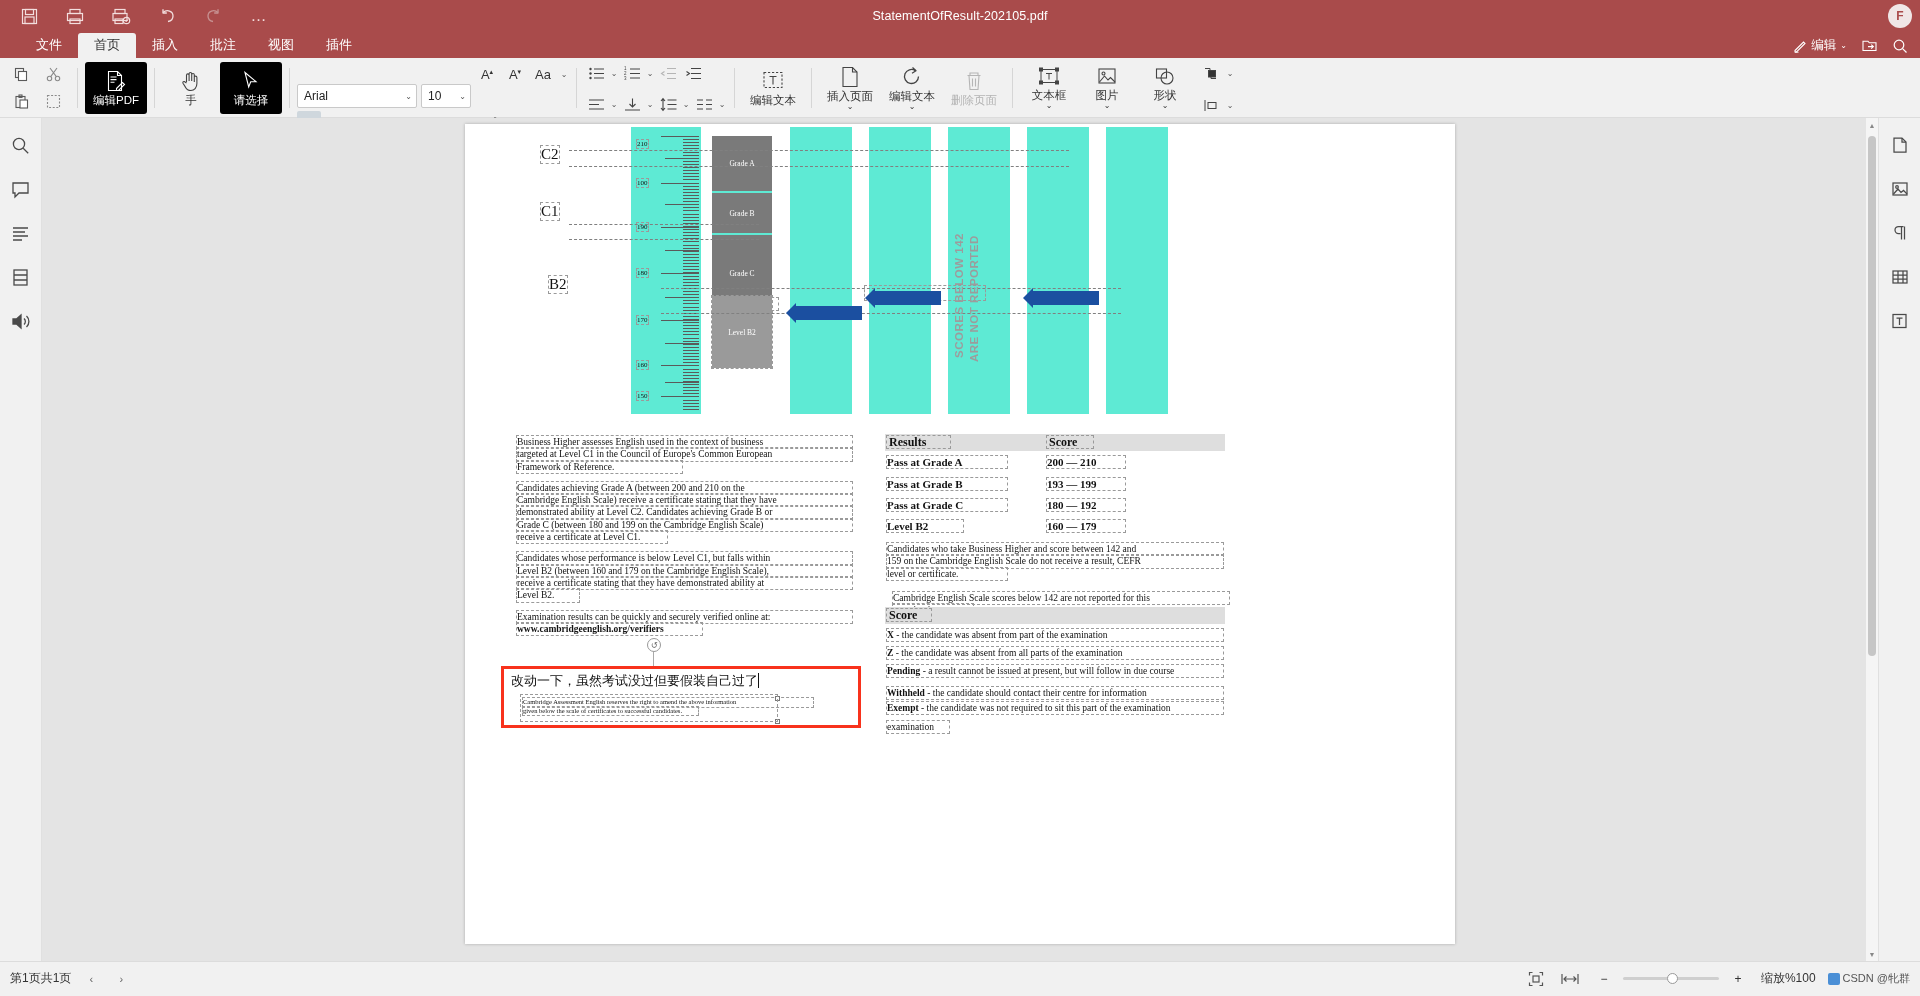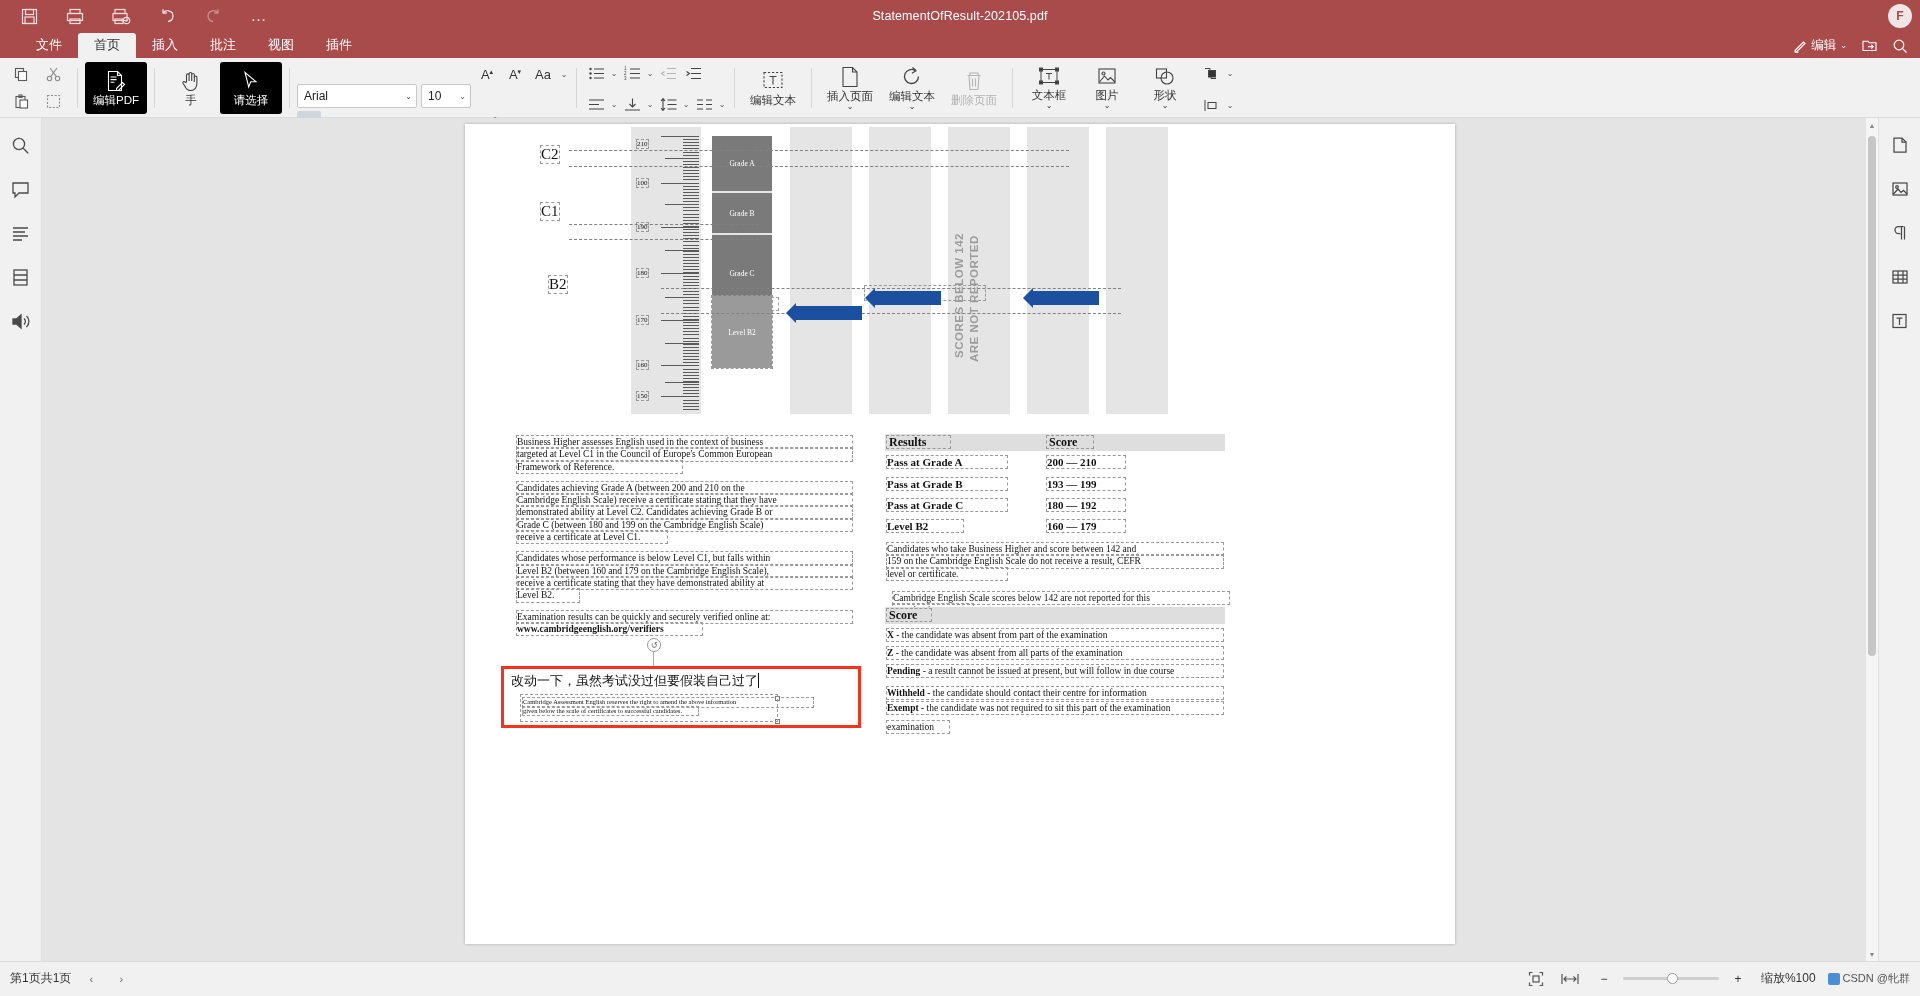--- a/index.html
+++ b/index.html
@@ -103,21 +103,21 @@
     box-shadow:0 0 3px rgba(0,0,0,.25); height:820px;
   }
 
   
   .vscroll{ position:absolute; right:0; top:0; width:12px; height:100%; background:#f5f5f5;}
   .vthumb{ position:absolute; left:2px; width:8px; border-radius:4px; background:#c6c6c6;}
   .vbtn{ position:absolute; left:0; width:12px; height:14px; display:flex;align-items:center;justify-content:center;font-size:7px;color:#888;}
 
   
   .chartwrap{ position:absolute; left:0; top:0; width:100%; height:310px; }
-  .col{ position:absolute; background:#e5e5e5; }
+  .col{ position:absolute; background:#5eead4; }
   .scalecol{ left:166px; top:3px; width:70px; height:287px; }
   .gradecol{ left:247px; top:12px; width:60px; height:200px; }
   .col3{ left:325px; top:3px; width:62px; height:287px; }
   .col4{ left:404px; top:3px; width:62px; height:287px; }
   .col5{ left:483px; top:3px; width:62px; height:287px; }
   .col6{ left:562px; top:3px; width:62px; height:287px; }
   .col7{ left:641px; top:3px; width:62px; height:287px; }
 
   .gradebox{ position:absolute; left:0; width:60px; color:#fff;
              font-size:7.5px; display:flex; align-items:center; justify-content:center;

